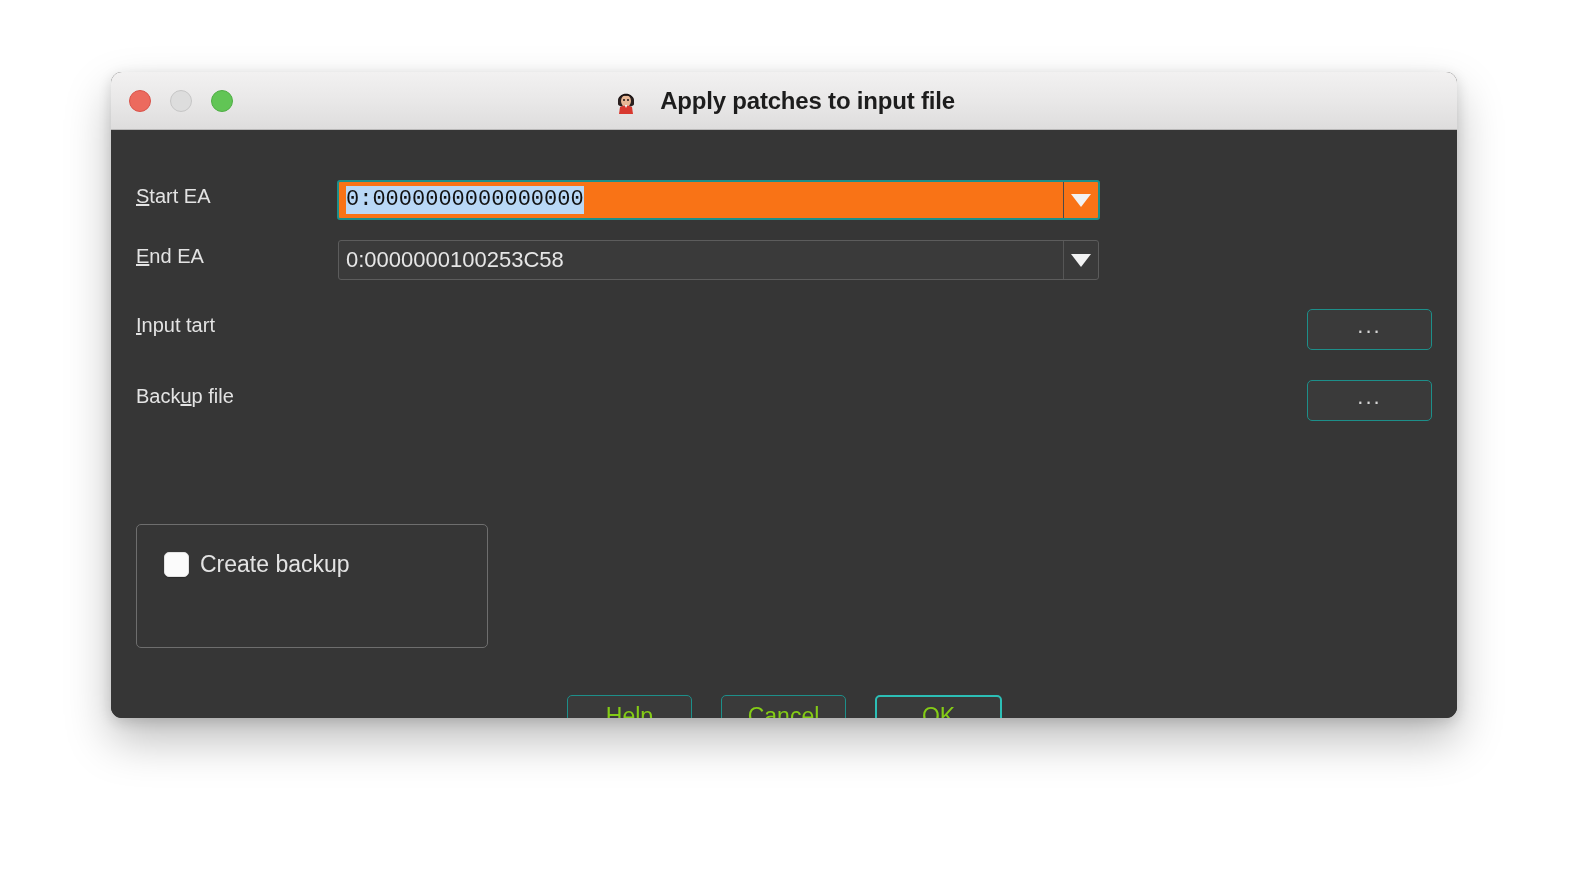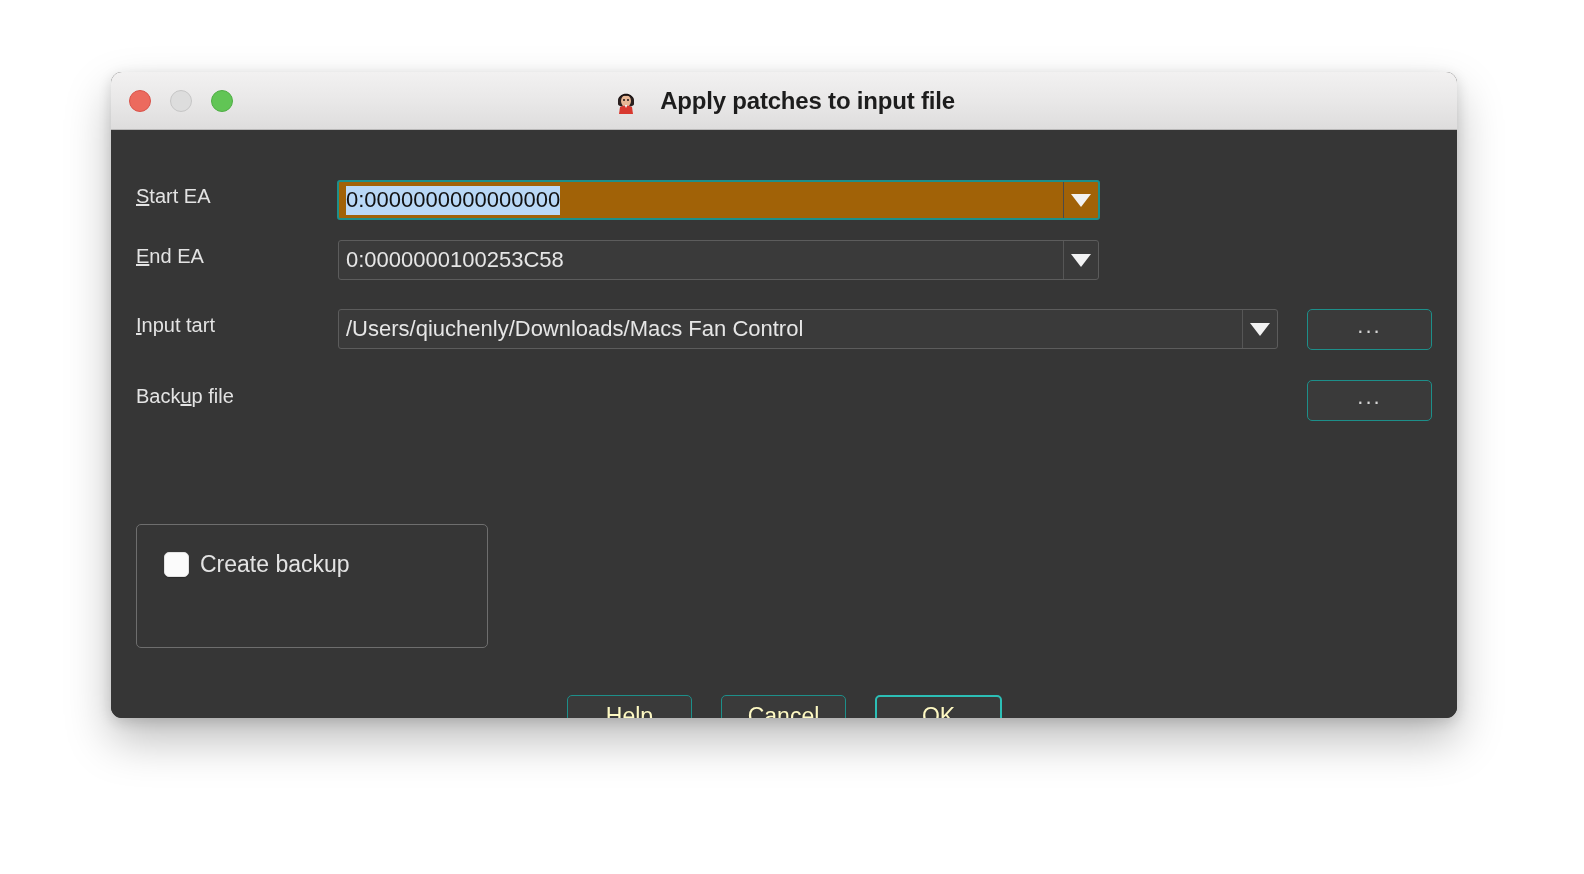--- a/index.html
+++ b/index.html
@@ -97,21 +97,22 @@
     box-sizing: border-box;
     background: #3a3a3a;
     border: 1px solid #5c5c5c;
     border-radius: 3px;
     display: flex;
     align-items: stretch;
     overflow: hidden;
   }
   .combo.focused {
     border: 2px solid #1d8f8a;
-    background: #a16207;
+    background: #f97316;
+    font-family: Liberation Mono, monospace;
   }
   .combo .value {
     flex: 1 1 auto;
     display: flex;
     align-items: center;
     padding: 0 7px;
     font-size: 22px;
     color: #e6e6e6;
     white-space: nowrap;
     overflow: hidden;
@@ -192,21 +193,21 @@
   }
 
   
   .dlg-btn {
     position: absolute;
     height: 43px;
     box-sizing: border-box;
     background: #3a3a3a;
     border: 1px solid #1d8f8a;
     border-radius: 5px;
-    color: #fef9c3;
+    color: #84cc16;
     font-size: 23px;
     display: flex;
     align-items: center;
     justify-content: center;
   }
   .dlg-btn.default {
     border: 2px solid #2cbfb6;
   }
 </style>
 </head>
@@ -252,28 +253,20 @@
     <div class="combo" style="left:227px; top:110px; width:761px;">
       <div class="value">
           <span>0:0000000100253C58</span>
         </div>
       <div class="arrow-btn">
         <span class="tri-down"></span>
       </div>
     </div>
 
     <div class="field-label" style="top:184px;"><span class="mn">I</span><span>nput tart</span></div>
-    <div class="combo" style="left:227px; top:179px; width:940px;">
-      <div class="value">
-          <span>/Users/qiuchenly/Downloads/Macs Fan Control</span>
-        </div>
-      <div class="arrow-btn">
-        <span class="tri-down"></span>
-      </div>
-    </div>
     <div class="browse-btn" style="left:1196px; top:179px;">...</div>
 
     <div class="field-label" style="top:255px;"><span>Back</span><span class="mn">u</span><span>p file</span></div>
     <div class="browse-btn" style="left:1196px; top:250px;">...</div>
 
     <div id="checkbox-group">
       <div class="checkbox-row" style="top:26px;">
         <span class="cbox"></span>
         <span class="cbox-label">Create backup</span>
       </div>

